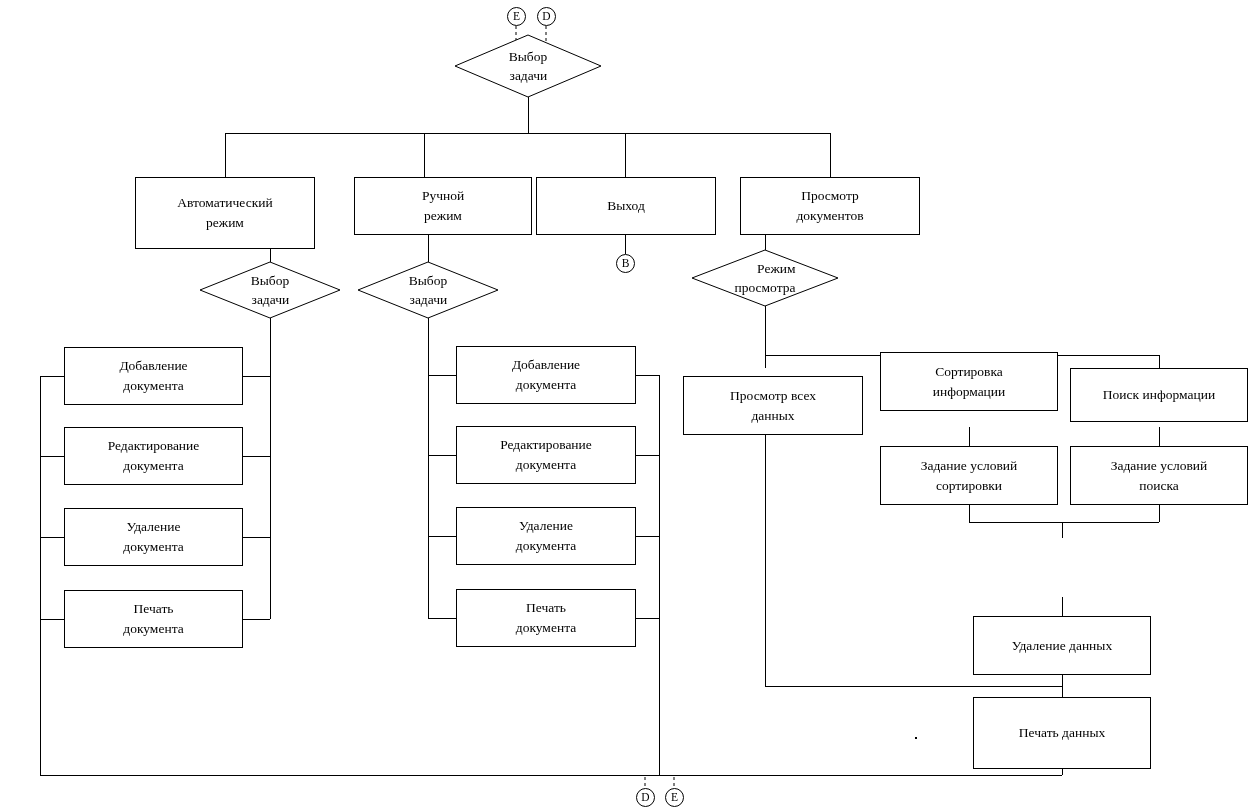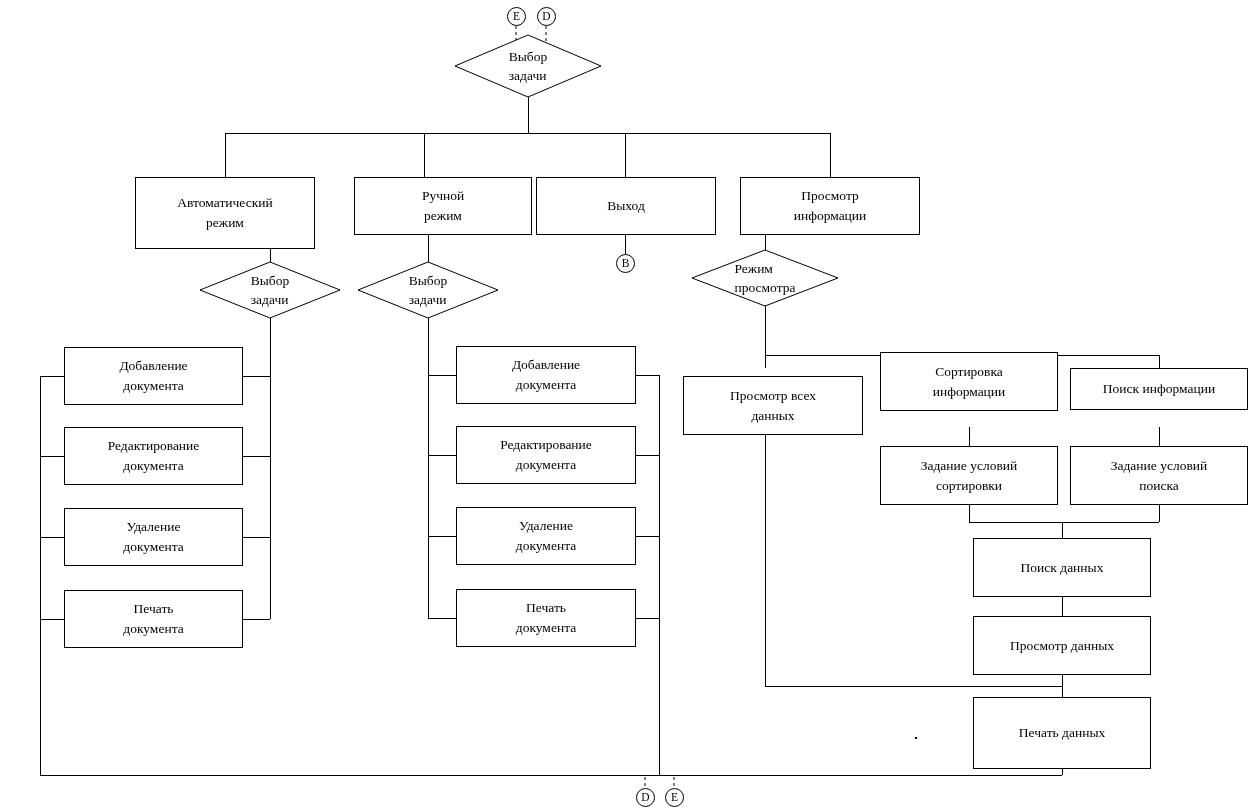--- a/index.html
+++ b/index.html
@@ -8,21 +8,21 @@
     font-family:"Liberation Serif", serif;color:#000;overflow:hidden;
   }
   .wires{position:absolute;left:0;top:0;}
   .box{
     position:absolute;box-sizing:border-box;border:1px solid #000;background:#fff;
     display:flex;align-items:center;justify-content:center;text-align:center;
   }
   .label{white-space:pre-line;font-size:13.5px;line-height:20px;}
   .dlabel{
     position:absolute;display:flex;align-items:center;justify-content:center;
-    text-align:left;white-space:pre-line;font-size:13.5px;line-height:19px;
+    text-align:right;white-space:pre-line;font-size:13.5px;line-height:19px;
   }
   .circle{
     position:absolute;box-sizing:border-box;width:19px;height:19px;border:1px solid #000;
     border-radius:50%;background:#fff;display:flex;align-items:center;justify-content:center;
     font-size:11.5px;line-height:1;
   }
   .dot{position:absolute;width:2px;height:2px;background:#000;}
 </style>
 </head>
 <body>
@@ -113,21 +113,21 @@
   </div>
   <div class="box" style="left:354px;top:177px;width:178px;height:58px">
     <span class="label">Ручной
 режим</span>
   </div>
   <div class="box" style="left:536px;top:177px;width:180px;height:58px">
     <span class="label">Выход</span>
   </div>
   <div class="box" style="left:740px;top:177px;width:180px;height:58px">
     <span class="label">Просмотр
-информации</span>
+документов</span>
   </div>
 
   <div class="box" style="left:64px;top:347px;width:179px;height:58px">
     <span class="label">Добавление
 документа</span>
   </div>
   <div class="box" style="left:64px;top:427px;width:179px;height:58px">
     <span class="label">Редактирование
 документа</span>
   </div>
@@ -158,36 +158,33 @@
   </div>
 
   <div class="box" style="left:683px;top:376px;width:180px;height:59px">
     <span class="label">Просмотр всех
 данных</span>
   </div>
   <div class="box" style="left:880px;top:352px;width:178px;height:59px">
     <span class="label">Сортировка
 информации</span>
   </div>
-  <div class="box" style="left:1070px;top:368px;width:178px;height:42px">
+  <div class="box" style="left:1070px;top:368px;width:178px;height:54px">
     <span class="label">Поиск информации</span>
   </div>
   <div class="box" style="left:880px;top:446px;width:178px;height:59px">
     <span class="label">Задание условий
 сортировки</span>
   </div>
   <div class="box" style="left:1070px;top:446px;width:178px;height:59px">
     <span class="label">Задание условий
 поиска</span>
   </div>
-  <div class="box" style="left:973px;top:538px;width:178px;height:59px">
-    <span class="label">Поиск данных</span>
-  </div>
   <div class="box" style="left:973px;top:616px;width:178px;height:59px">
-    <span class="label">Просмотр данных</span>
+    <span class="label">Удаление данных</span>
   </div>
   <div class="box" style="left:973px;top:697px;width:178px;height:72px">
     <span class="label">Печать данных</span>
   </div>
 
   <div class="dot" style="left:915px;top:737px"></div>
 
 </div>
 
 </body></html>

